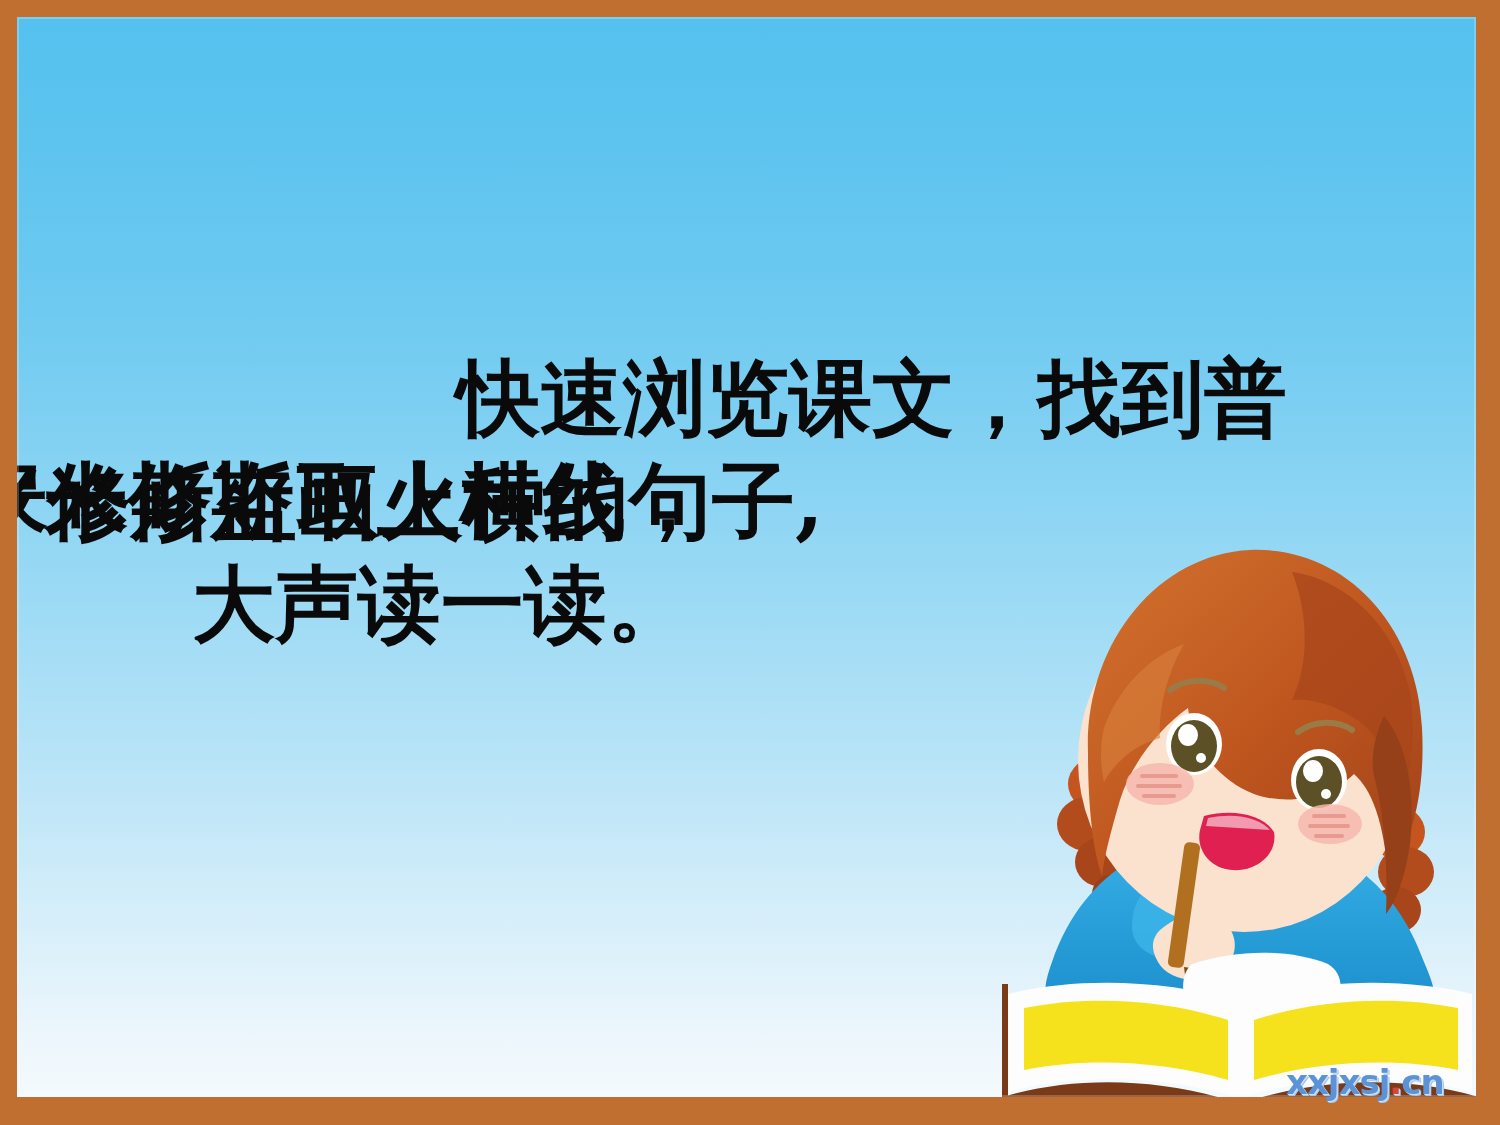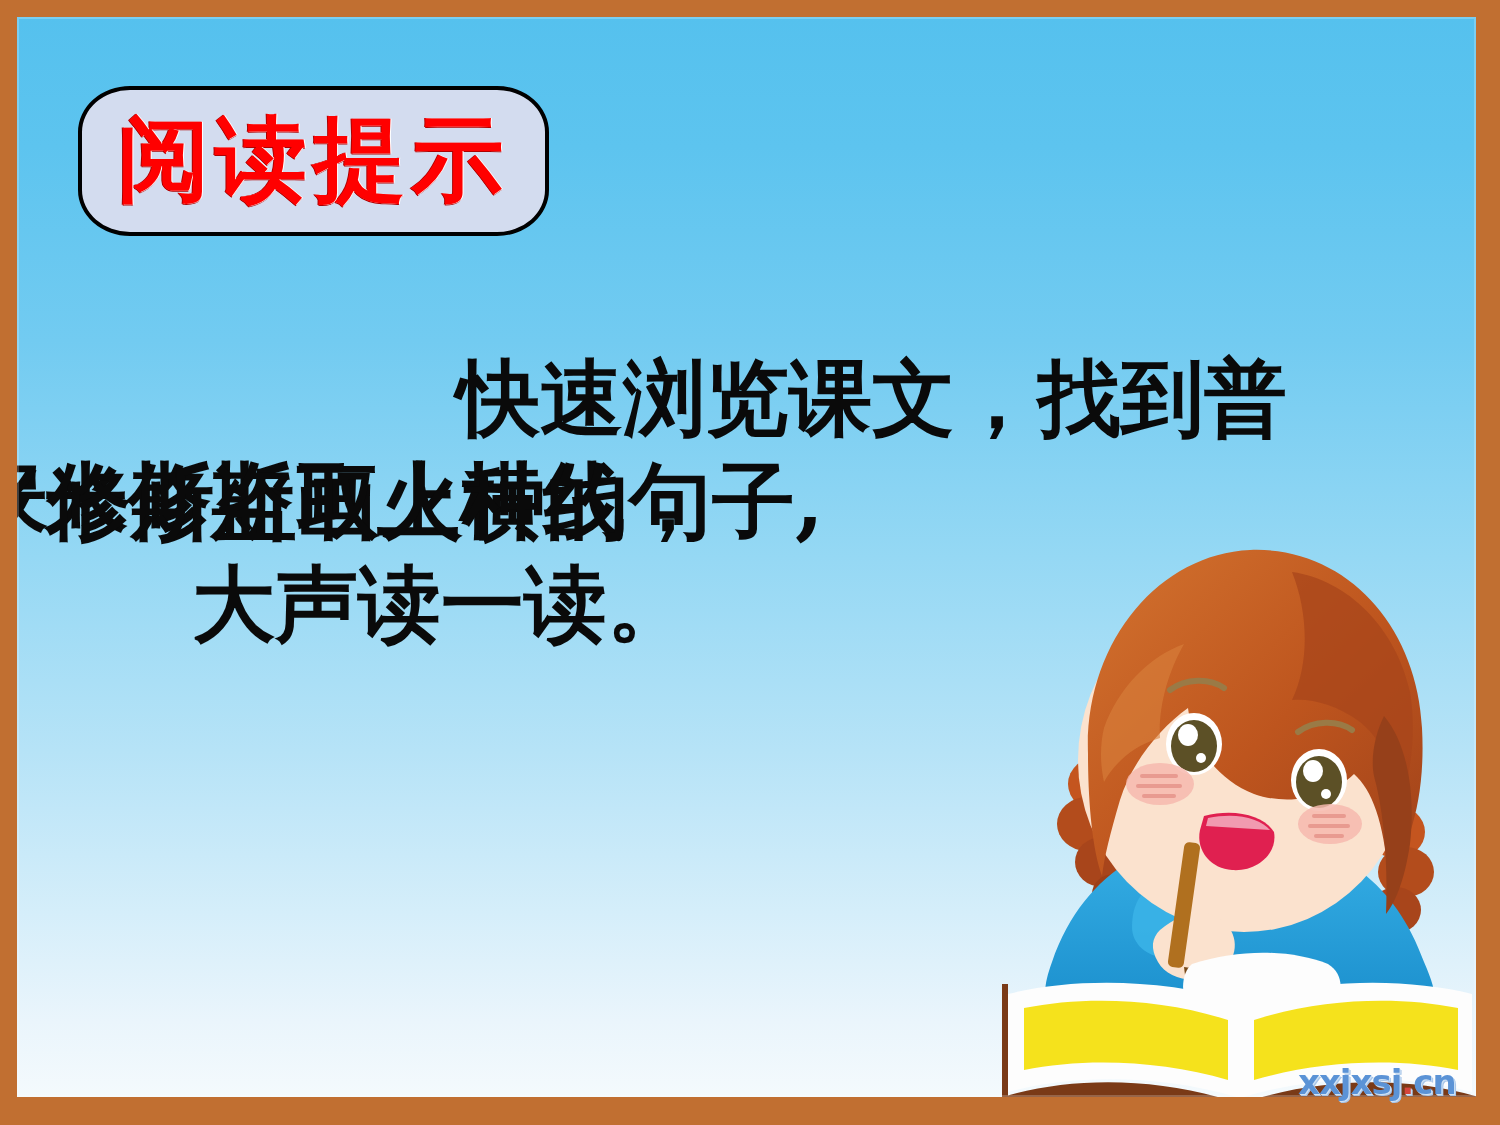--- a/index.html
+++ b/index.html
@@ -134,40 +134,36 @@
     left: 1286px;
     top: 1062px;
     z-index: 6;
     font-family: "DejaVu Sans", "Liberation Sans", sans-serif;
     font-size: 34px;
     font-weight: 700;
     letter-spacing: -1px;
     color: #5B93D6;
     text-shadow: 1px 1px 0 #cfe2f5, 2px 2px 0 #a8c6e8;
     white-space: nowrap;
-    margin-left: 12px;
   }
   .watermark .dot { color: #D4453C; }
 </style>
 </head>
 <body>
 
 <div id="slide">
 
   <div class="frame-band frame-top"></div>
   <div class="frame-band frame-bottom"></div>
   <div class="frame-band frame-left"></div>
   <div class="frame-band frame-right"></div>
 
   <div class="surface">
     <div class="surface-inner-edge"></div>
 
-    <div class="title-box">
-      <div class="title-text">阅读提示</div>
-    </div>
 
     <div class="body-text">
       <div class="line line-1">快速浏览课文，找到普</div>
       <div class="line line-2">
         <span class="overlap-run">罗米修斯盗取火种的句子,</span>
         <span>罗米修斯画上横线，</span>
       </div>
       <div class="line line-3">大声读一读。</div>
     </div>
 

